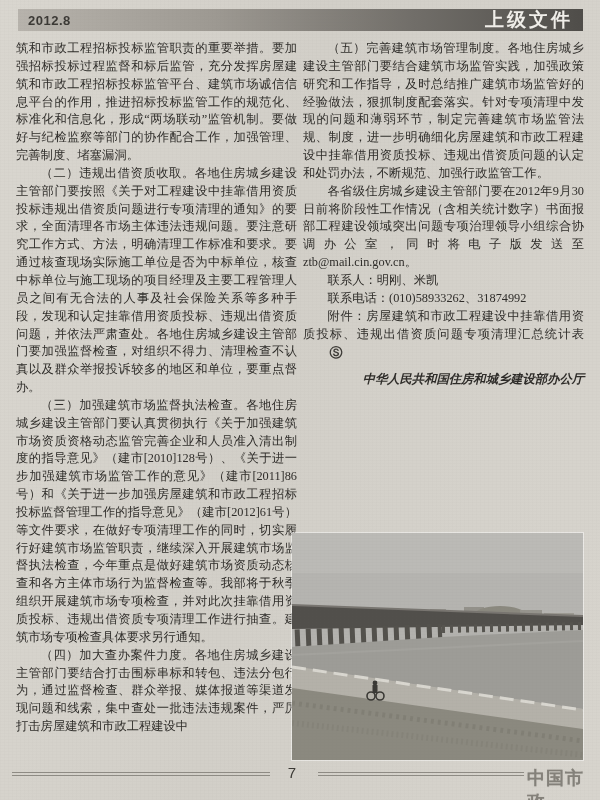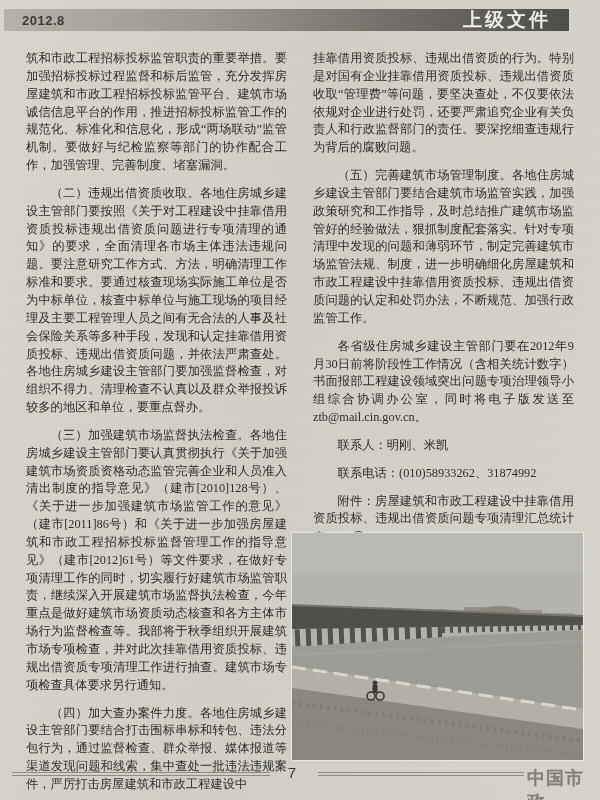--- a/index.html
+++ b/index.html
@@ -8,32 +8,32 @@
     background:linear-gradient(100deg,#d9d6cf 0%,#d2cfc8 45%,#d7d4cd 100%);
     font-family:"Liberation Serif","DejaVu Serif",serif;
     color:#2e2c29;
   }
   .grain{
     position:absolute;inset:0;pointer-events:none;opacity:.35;
     background:repeating-linear-gradient(0deg,rgba(120,115,108,.06) 0 1px,transparent 1px 3px),
                repeating-linear-gradient(90deg,rgba(120,115,108,.05) 0 1px,transparent 1px 4px);
   }
   .header-bar{
-    position:absolute;left:4px;top:9px;width:565px;height:22px;
+    position:absolute;left:18px;top:9px;width:565px;height:22px;
     box-sizing:border-box;display:flex;align-items:center;justify-content:space-between;
-    padding:0 18px;
+    padding:0 10px;
     background:linear-gradient(90deg,#b7b3ac 0%,#a29e97 30%,#757публ 0);
     background:linear-gradient(90deg,#b7b3ac 0%,#9d9992 35%,#716e69 70%,#4f4d49 100%);
   }
   .issue{font-family:"Liberation Sans","DejaVu Sans",sans-serif;font-size:13px;font-weight:bold;color:#3b3935;letter-spacing:.5px;}
   .section{font-size:19px;font-weight:bold;color:#f1efea;letter-spacing:3px;}
   .col{position:absolute;top:40px;width:281px;text-align:justify;font-size:12.3px;line-height:17.85px;}
   .col.left{left:16px;}
   .col.right{left:303px;}
-  .col p{margin:10px;}
+  .col p{margin:0;}
   .indent{text-indent:2em;}
   .signature{margin-top:9px !important;text-align:right;font-style:italic;font-weight:600;text-indent:0;}
   .endmark{
     display:inline-block;font-size:13px;font-weight:bold;color:#3c3a36;
     transform:translateY(1px);margin-left:2px;font-style:normal;
   }
   .photo{
     position:absolute;left:292px;top:533px;width:291px;height:227px;
     background:#b3b2ae;box-shadow:0 0 0 1px rgba(255,255,255,.5);
   }
@@ -63,21 +63,20 @@
   </div>
 
   <div class="col left">
     <p>筑和市政工程招标投标监管职责的重要举措。要加强招标投标过程监督和标后监管，充分发挥房屋建筑和市政工程招标投标监管平台、建筑市场诚信信息平台的作用，推进招标投标监管工作的规范化、标准化和信息化，形成“两场联动”监管机制。要做好与纪检监察等部门的协作配合工作，加强管理、完善制度、堵塞漏洞。</p>
     <p class="indent">（二）违规出借资质收取。各地住房城乡建设主管部门要按照《关于对工程建设中挂靠借用资质投标违规出借资质问题进行专项清理的通知》的要求，全面清理各市场主体违法违规问题。要注意研究工作方式、方法，明确清理工作标准和要求。要通过核查现场实际施工单位是否为中标单位，核查中标单位与施工现场的项目经理及主要工程管理人员之间有无合法的人事及社会保险关系等多种手段，发现和认定挂靠借用资质投标、违规出借资质问题，并依法严肃查处。各地住房城乡建设主管部门要加强监督检查，对组织不得力、清理检查不认真以及群众举报投诉较多的地区和单位，要重点督办。</p>
     <p class="indent">（三）加强建筑市场监督执法检查。各地住房城乡建设主管部门要认真贯彻执行《关于加强建筑市场资质资格动态监管完善企业和人员准入清出制度的指导意见》（建市[2010]128号）、《关于进一步加强建筑市场监管工作的意见》（建市[2011]86号）和《关于进一步加强房屋建筑和市政工程招标投标监督管理工作的指导意见》（建市[2012]61号）等文件要求，在做好专项清理工作的同时，切实履行好建筑市场监管职责，继续深入开展建筑市场监督执法检查，今年重点是做好建筑市场资质动态核查和各方主体市场行为监督检查等。我部将于秋季组织开展建筑市场专项检查，并对此次挂靠借用资质投标、违规出借资质专项清理工作进行抽查。建筑市场专项检查具体要求另行通知。</p>
     <p class="indent">（四）加大查办案件力度。各地住房城乡建设主管部门要结合打击围标串标和转包、违法分包行为，通过监督检查、群众举报、媒体报道等渠道发现问题和线索，集中查处一批违法违规案件，严厉打击房屋建筑和市政工程建设中</p>
   </div>
 
   <div class="col right">
-    <p>挂靠借用资质投标、违规出借资质的行为。特别是对国有企业挂靠借用资质投标、违规出借资质收取“管理费”等问题，要坚决查处，不仅要依法依规对企业进行处罚，还要严肃追究企业有关负责人和行政监督部门的责任。要深挖细查违规行为背后的腐败问题。</p>
     <p class="indent">（五）完善建筑市场管理制度。各地住房城乡建设主管部门要结合建筑市场监管实践，加强政策研究和工作指导，及时总结推广建筑市场监管好的经验做法，狠抓制度配套落实。针对专项清理中发现的问题和薄弱环节，制定完善建筑市场监管法规、制度，进一步明确细化房屋建筑和市政工程建设中挂靠借用资质投标、违规出借资质问题的认定和处罚办法，不断规范、加强行政监管工作。</p>
     <p class="indent">各省级住房城乡建设主管部门要在2012年9月30日前将阶段性工作情况（含相关统计数字）书面报部工程建设领域突出问题专项治理领导小组综合协调办公室，同时将电子版发送至ztb@mail.cin.gov.cn。</p>
     <p class="indent">联系人：明刚、米凯</p>
     <p class="indent">联系电话：(010)58933262、31874992</p>
     <p class="indent"><span>附件：房屋建筑和市政工程建设中挂靠借用资质投标、违规出借资质问题专项清理汇总统计表</span><span class="endmark">Ⓢ</span></p>
     <p class="signature">中华人民共和国住房和城乡建设部办公厅</p>
   </div>
 
   <div class="photo">
     <svg width="291" height="227" viewBox="0 0 291 227" xmlns="http://www.w3.org/2000/svg">

